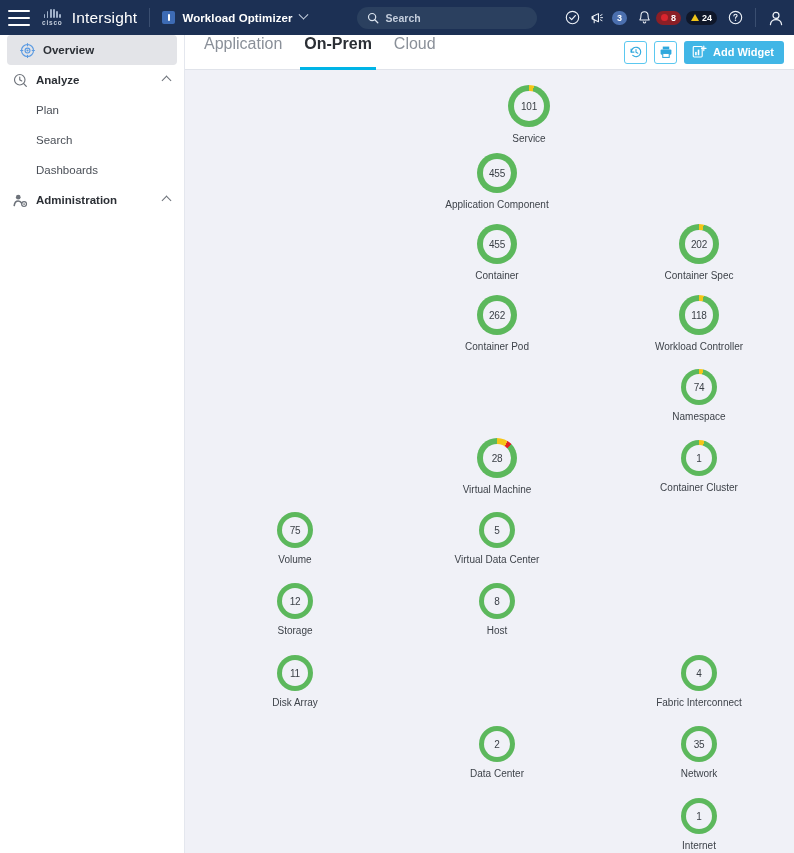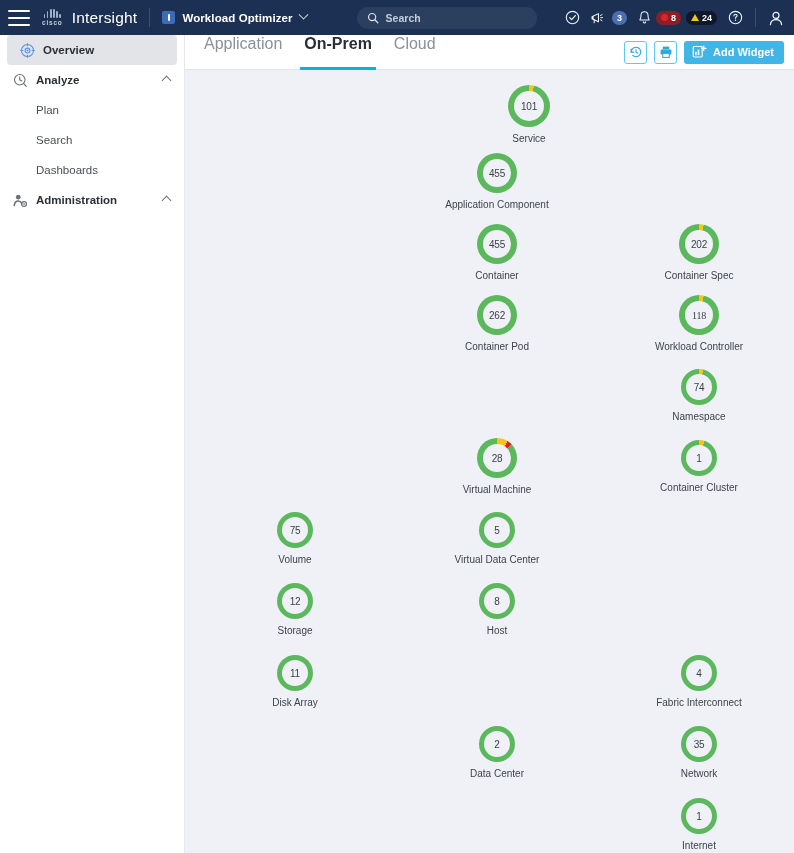--- a/index.html
+++ b/index.html
@@ -351,21 +351,21 @@
             </div>
             <div class="node" style="left: 312px; top: 245px;">
               <div class="donut" style="--d: 40px; --t: 6px; background: conic-gradient(rgb(92, 184, 92) 0%, rgb(92, 184, 92) 100%);">
                 <div class="hole">
                   <span>262</span>
                 </div>
               </div>
               <div class="nlabel">Container Pod</div>
             </div>
             <div class="node" style="left: 514px; top: 245px;">
-              <div class="donut" style="--d: 40px; --t: 6px; background: conic-gradient(rgb(245, 197, 24) 0%, rgb(245, 197, 24) 4%, rgb(92, 184, 92) 4%, rgb(92, 184, 92) 100%); font-family: Liberation Serif, serif;">
+              <div class="donut" style="--d: 40px; --t: 6px; background: conic-gradient(rgb(245, 197, 24) 0%, rgb(245, 197, 24) 4%, rgb(92, 184, 92) 4%, rgb(92, 184, 92) 100%);">
                 <div class="hole">
                   <span>118</span>
                 </div>
               </div>
               <div class="nlabel">Workload Controller</div>
             </div>
             <div class="node" style="left: 514px; top: 317px;">
               <div class="donut" style="--d: 36px; --t: 5px; background: conic-gradient(rgb(245, 197, 24) 0%, rgb(245, 197, 24) 4%, rgb(92, 184, 92) 4%, rgb(92, 184, 92) 100%);">
                 <div class="hole">
                   <span>74</span>

